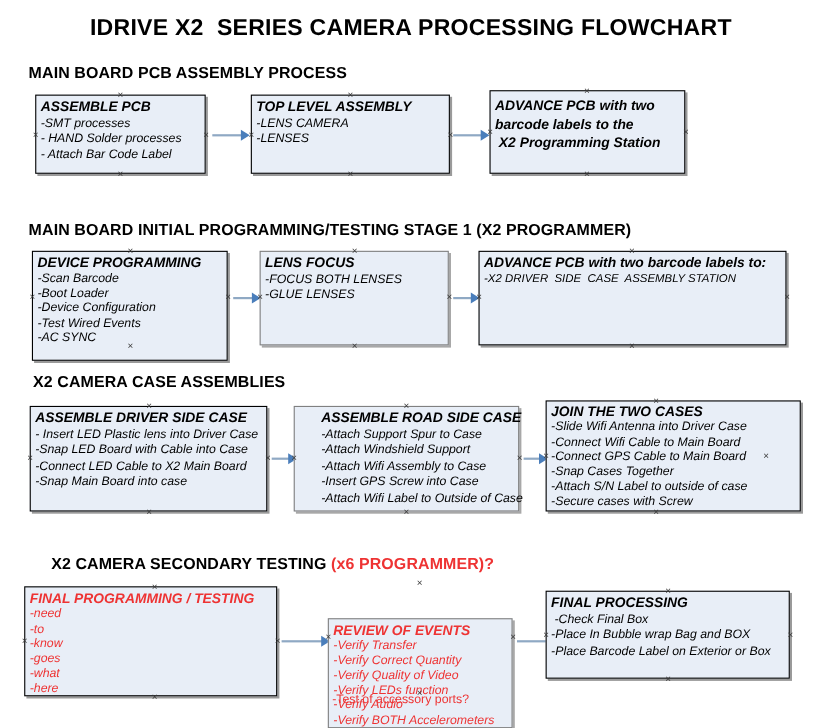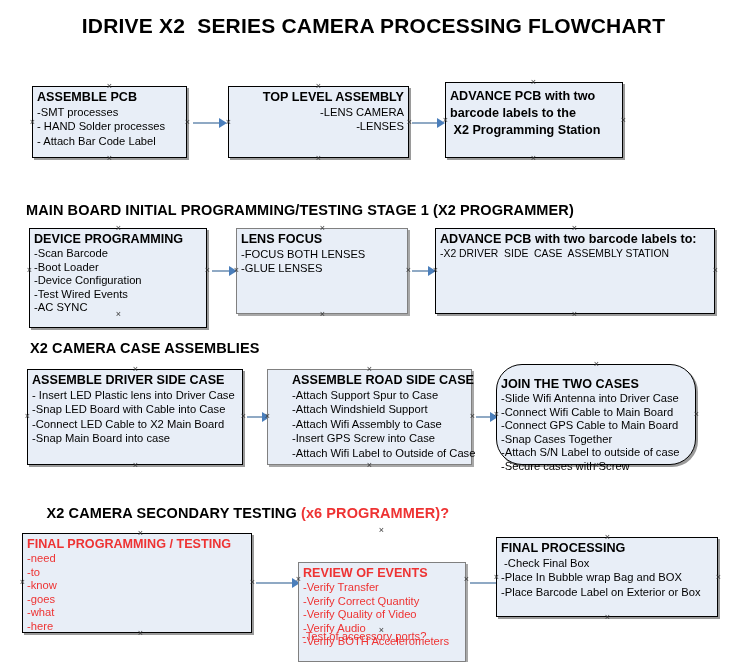--- a/index.html
+++ b/index.html
@@ -44,20 +44,21 @@
   }
 
   
   .node {
     position: absolute;
     box-sizing: border-box;
     background: #e8eef7;
     border: 1px solid #000000;
     box-shadow: 2px 2px 0 0 #9a9a9a;
     padding: 3px 4px 2px 4px;
+    font-style: italic;
   }
   .node.gray-frame {
     border: 1px solid #808080;
     box-shadow: 2px 2px 0 0 #a8a8a8;
   }
   .node-title {
     font-size: 12.6px;
     font-weight: bold;
     line-height: 15px;
     white-space: pre;
@@ -112,36 +113,37 @@
   }
   .handle::before { content: "\00D7"; }
 </style>
 </head>
 <body>
 
 <div id="canvas">
 
   <div class="doc-title">IDRIVE X2  SERIES CAMERA PROCESSING FLOWCHART</div>
 
+  <div class="section-title" style="left:26px; top:59px;">MAIN BOARD PCB ASSEMBLY PROCESS</div>
 
   <div class="node" style="left:32px; top:86px; width:155px; height:72px;">
     <div class="node-title">ASSEMBLE PCB</div>
     <div class="node-line">-SMT processes</div>
     <div class="node-line">- HAND Solder processes</div>
     <div class="node-line">- Attach Bar Code Label</div>
   </div>
   <div class="handle" style="left:106px; top:83px;"></div>
   <div class="handle" style="left:106px; top:155px;"></div>
   <div class="handle" style="left:29px;  top:119px;"></div>
   <div class="handle" style="left:184px; top:119px;"></div>
 
   <div class="conn" style="left:193px; top:122px; width:28px;"></div>
   <div class="conn-head" style="left:219px; top:118px;"></div>
 
-  <div class="node" style="left:228px; top:86px; width:181px; height:72px;text-align:right;">
+  <div class="node" style="left:228px; top:86px; width:181px; height:72px;">
     <div class="node-title">TOP LEVEL ASSEMBLY</div>
     <div class="node-line">-LENS CAMERA</div>
     <div class="node-line">-LENSES</div>
   </div>
   <div class="handle" style="left:315px; top:83px;"></div>
   <div class="handle" style="left:315px; top:155px;"></div>
   <div class="handle" style="left:225px; top:119px;"></div>
   <div class="handle" style="left:406px; top:119px;"></div>
 
   <div class="conn" style="left:412px; top:122px; width:27px;"></div>
@@ -223,21 +225,21 @@
     <div class="node-line">-Attach Wifi Label to Outside of Case</div>
   </div>
   <div class="handle" style="left:366px; top:366px;"></div>
   <div class="handle" style="left:366px; top:462px;"></div>
   <div class="handle" style="left:264px; top:413px;"></div>
   <div class="handle" style="left:469px; top:413px;"></div>
 
   <div class="conn" style="left:476px; top:416px; width:16px;"></div>
   <div class="conn-head" style="left:490px; top:412px;"></div>
 
-  <div class="node" style="left:496px; top:364px; width:200px; height:101px; padding-top:12px;border-radius:26px;">
+  <div class="node" style="left:496px; top:364px; width:232px; height:101px; padding-top:2px;">
     <div class="node-title">JOIN THE TWO CASES</div>
     <div class="node-line tight">-Slide Wifi Antenna into Driver Case</div>
     <div class="node-line tight">-Connect Wifi Cable to Main Board</div>
     <div class="node-line tight">-Connect GPS Cable to Main Board</div>
     <div class="node-line tight">-Snap Cases Together</div>
     <div class="node-line tight">-Attach S/N Label to outside of case</div>
     <div class="node-line tight">-Secure cases with Screw</div>
   </div>
   <div class="handle" style="left:593px; top:361px;"></div>
   <div class="handle" style="left:593px; top:462px;"></div>
@@ -263,20 +265,21 @@
   <div class="handle" style="left:249px; top:579px;"></div>
 
   <div class="conn" style="left:256px; top:582px; width:38px;"></div>
   <div class="conn-head" style="left:292px; top:578px;"></div>
 
   <div class="node gray-frame red" style="left:298px; top:530px; width:168px; height:100px;margin-top:32px;">
     <div class="node-title">REVIEW OF EVENTS</div>
     <div class="node-line tight">-Verify Transfer</div>
     <div class="node-line tight">-Verify Correct Quantity</div>
     <div class="node-line tight">-Verify Quality of Video</div>
+    <div class="node-line tight">-Verify LEDs function</div>
     <div class="node-line tight">-Verify Audio</div>
     <div class="node-line tight">-Verify BOTH Accelerometers</div>
   </div>
   <div class="overflow-line" style="left:302px; top:629px;">-Test of accessory ports?</div>
   <div class="handle" style="left:378px; top:527px;"></div>
   <div class="handle" style="left:378px; top:627px;"></div>
   <div class="handle" style="left:295px; top:576px;"></div>
   <div class="handle" style="left:463px; top:576px;"></div>
 
   <div class="conn" style="left:470px; top:582px; width:40px;"></div>

